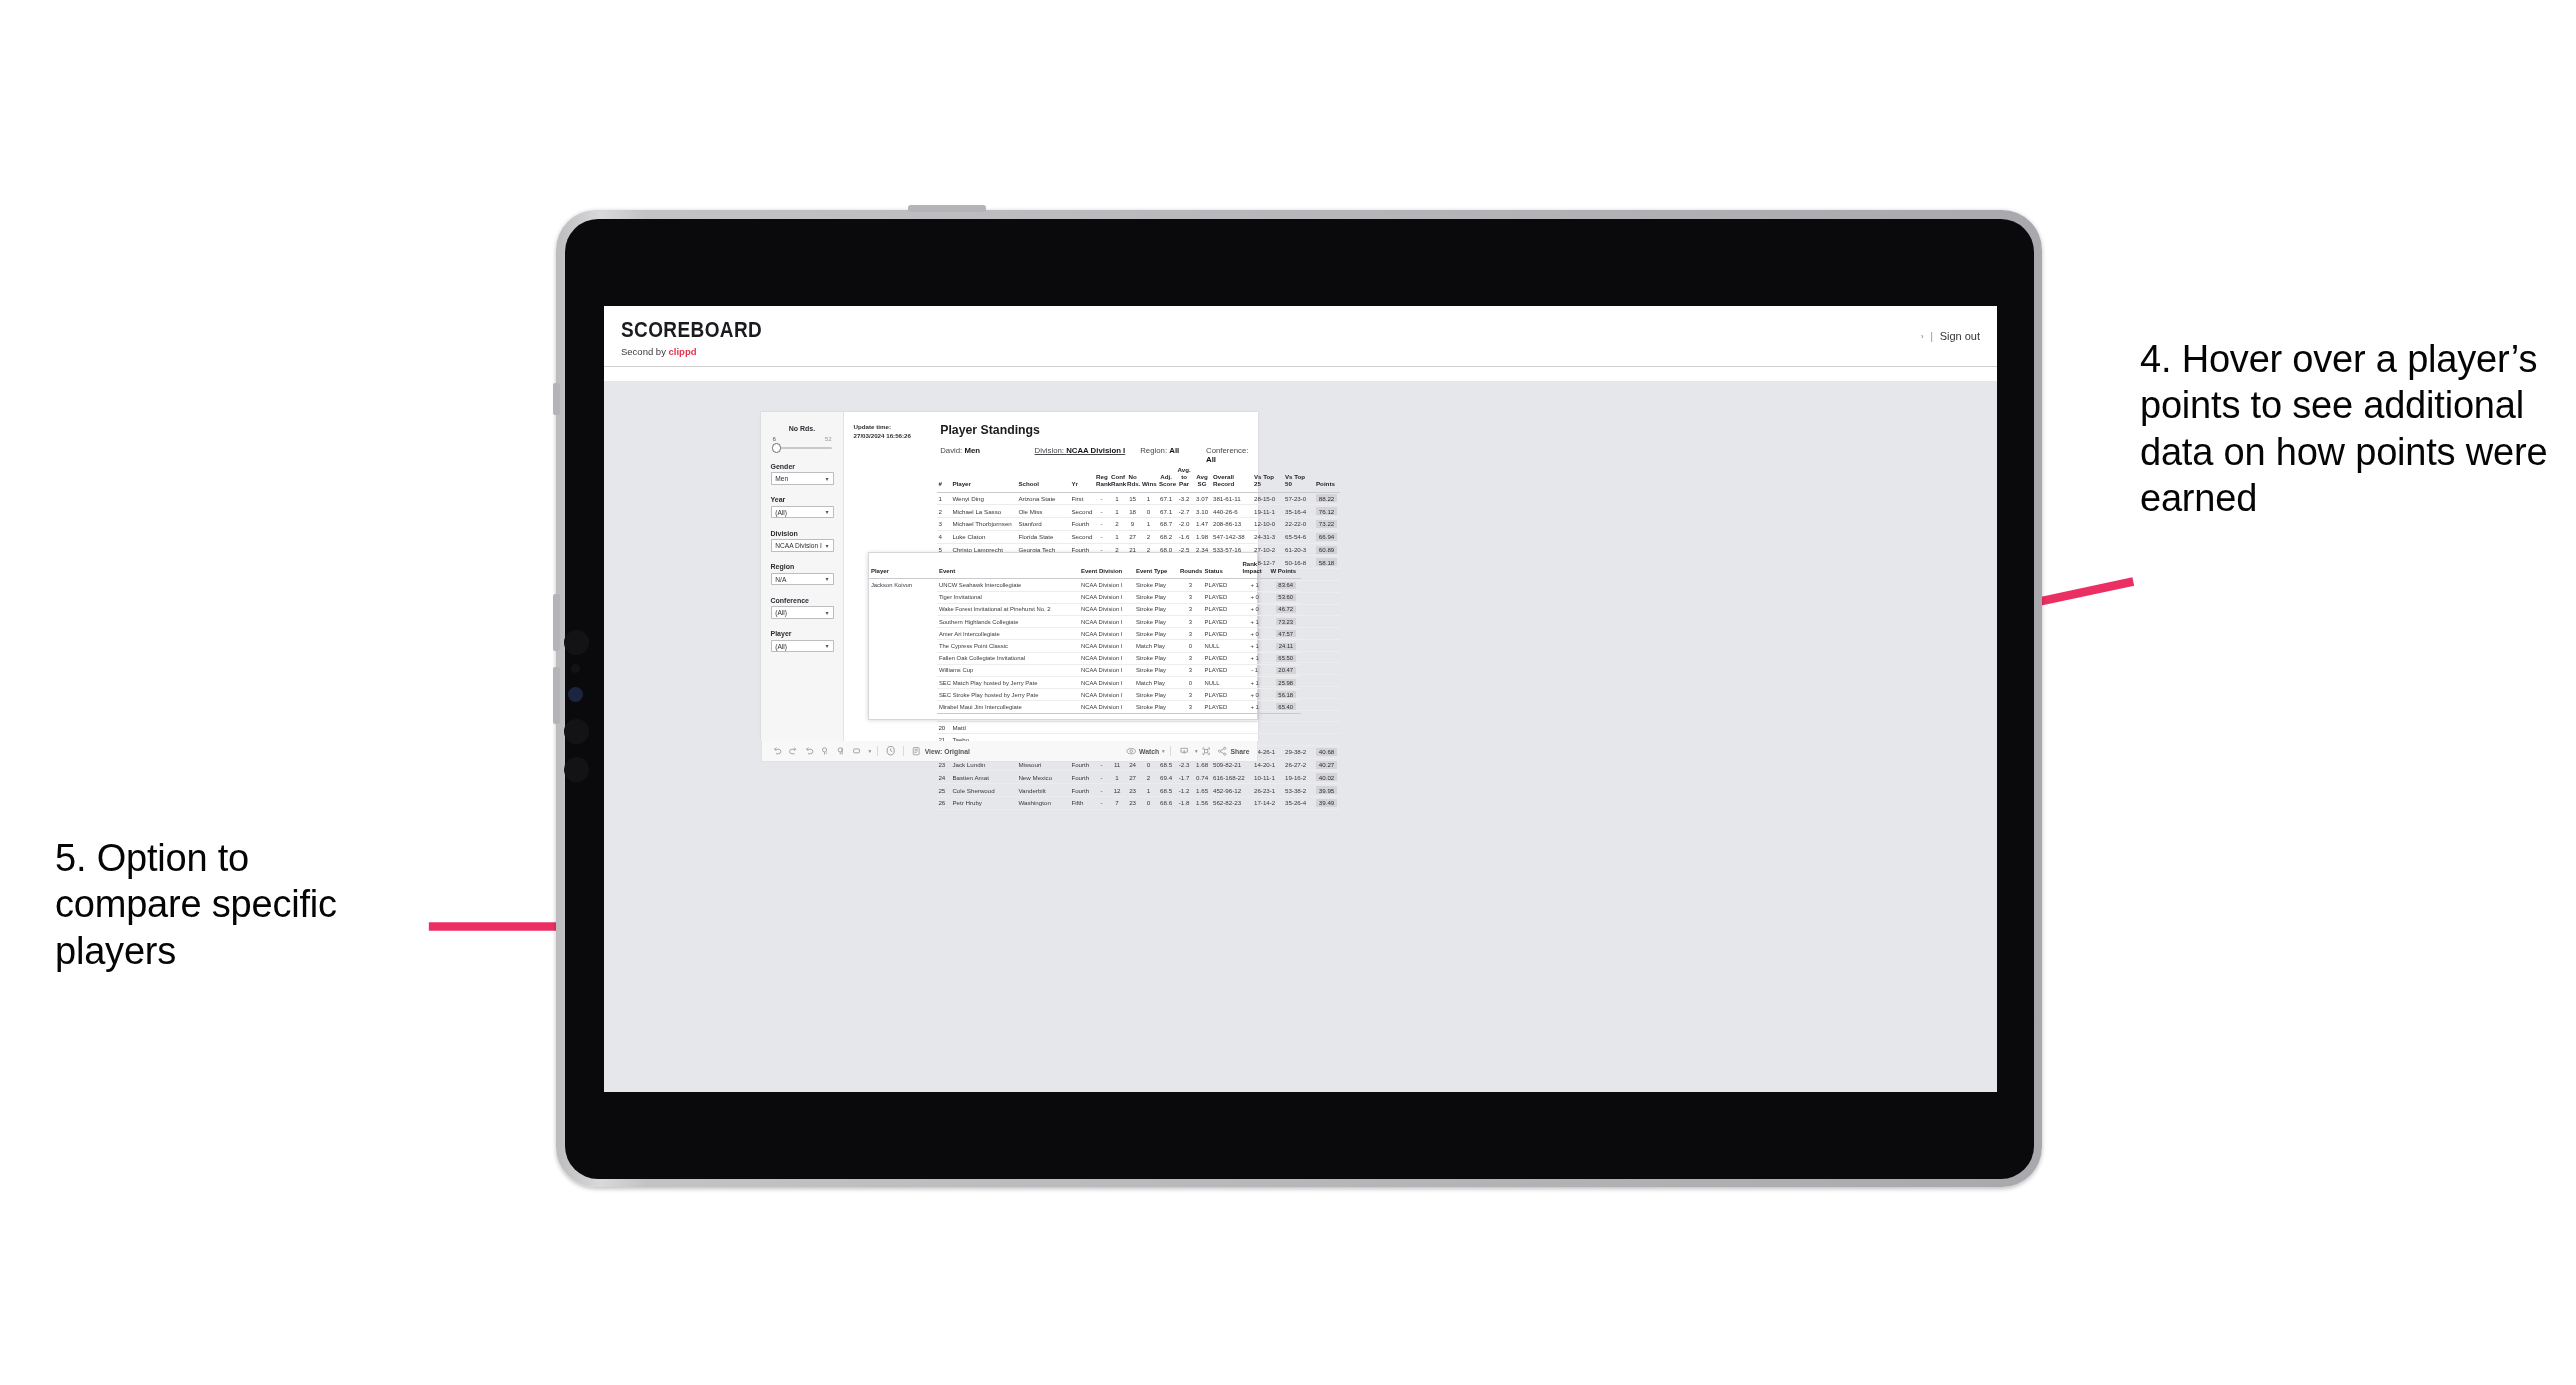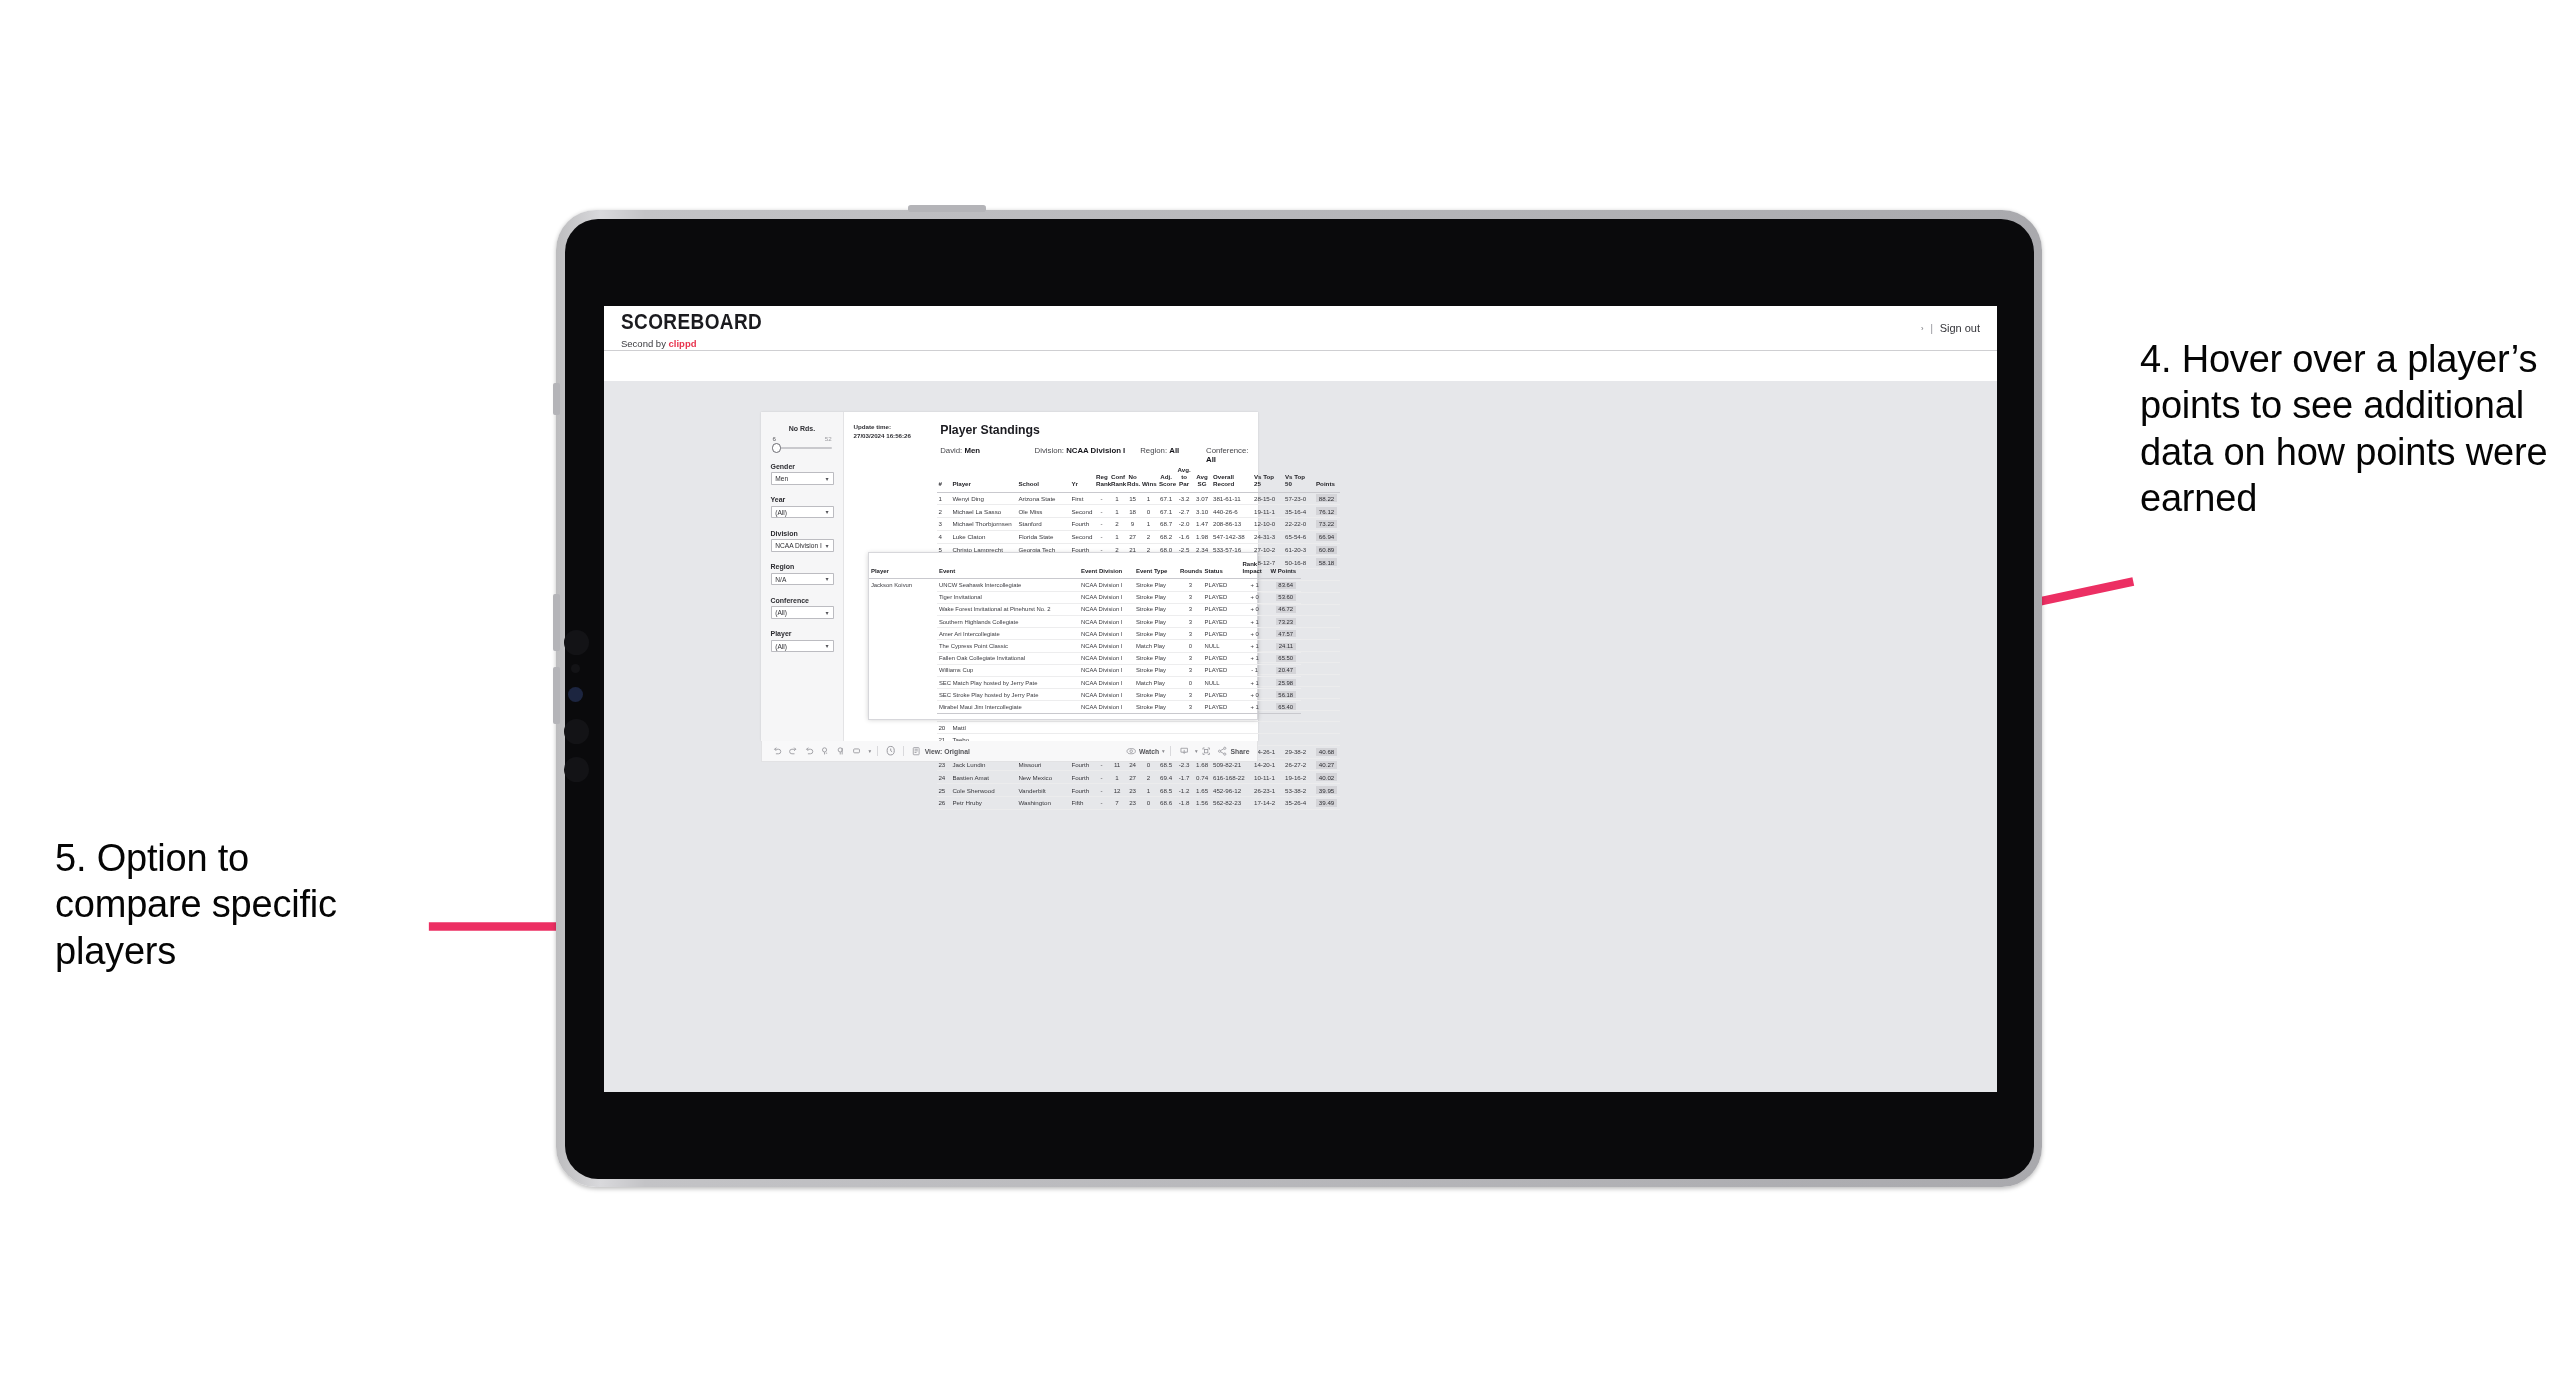--- a/index.html
+++ b/index.html
@@ -24,21 +24,21 @@
   }
   .tablet-screen{
     position:absolute; left:604px; top:306px; width:1393px; height:786px;
     background:#ffffff; overflow:hidden;
   }
   .side-btn{ position:absolute; background:#b4b4b8; border-radius:1.9px; }
   .cam-dot{ position:absolute; border-radius:50%; background:#131316; }
 
   
   .app-header{
-    position:absolute; left:0; top:0; width:1393px; height:45px;
+    position:absolute; left:0; top:0; width:1393px; height:61px;
     background:#fff; border-bottom:0.9px solid #cfcfd2;
     display:flex; align-items:stretch;
   }
   .brand{ width:128px; padding:4.7px 0 0 17px; display:flex; flex-direction:column; justify-content:center; }
   .brand-title{
     font-family:"Liberation Sans", sans-serif;
     font-weight:bold; font-size:19px; letter-spacing:0.4px; color:#1b1b1f;
     line-height:1; transform: scaleY(1.18); transform-origin: left center;
   }
   .brand-sub{ font-size:9.5px; color:#3a3a3e; margin-top:6.6px; white-space:nowrap; }
@@ -108,21 +108,21 @@
     position:absolute; left:0; top:0; width:83px; padding:11.4px 7.6px 0 9.5px;
     font-size:6.2px; color:#2f2f34; line-height:1.45; font-weight:bold;
   }
   .sheet-title{ position:absolute; left:13.2px; top:11.4px; font-size:12.3px; font-weight:bold; color:#1b1b20; }
   .sheet-meta{
     position:absolute; left:13.2px; top:34px; right:9.5px;
     display:flex; font-size:7.8px; color:#46464b;
   }
   .sheet-meta .m{ }
   .sheet-meta .m:nth-child(1){ width:142px; }
-  .sheet-meta .m:nth-child(2){ width:159px; }
+  .sheet-meta .m:nth-child(2){ width:159px;text-decoration:underline; }
   .sheet-meta .m:nth-child(3){ width:99px; }
   .sheet-meta b{ color:#14141a; }
 
   
   .tbl{
     position:absolute; left:9.5px; top:53px; right:5.7px;
     border-collapse:collapse; width:394px; table-layout:fixed;
   }
   .tbl th{
     font-size:6.2px; font-weight:bold; color:#1d1d22; text-align:left;

